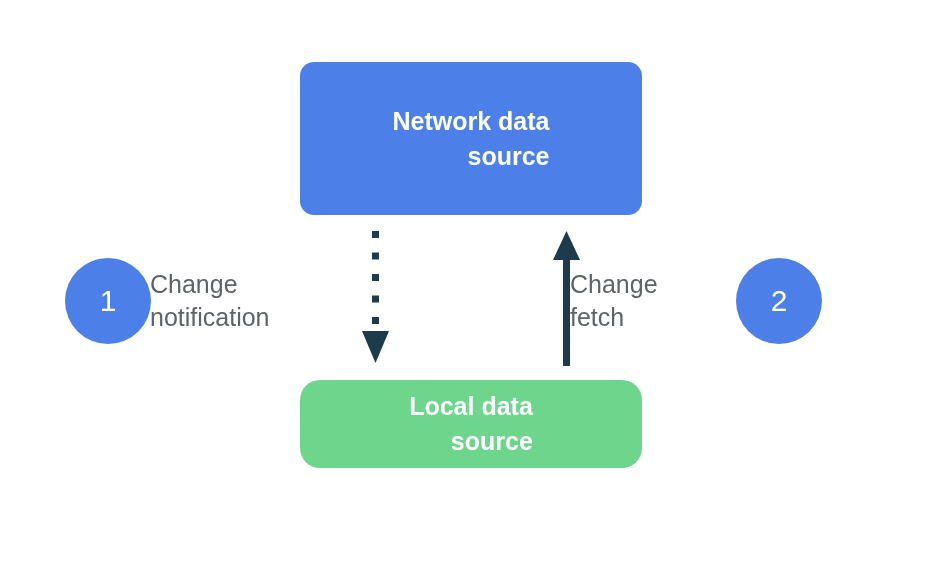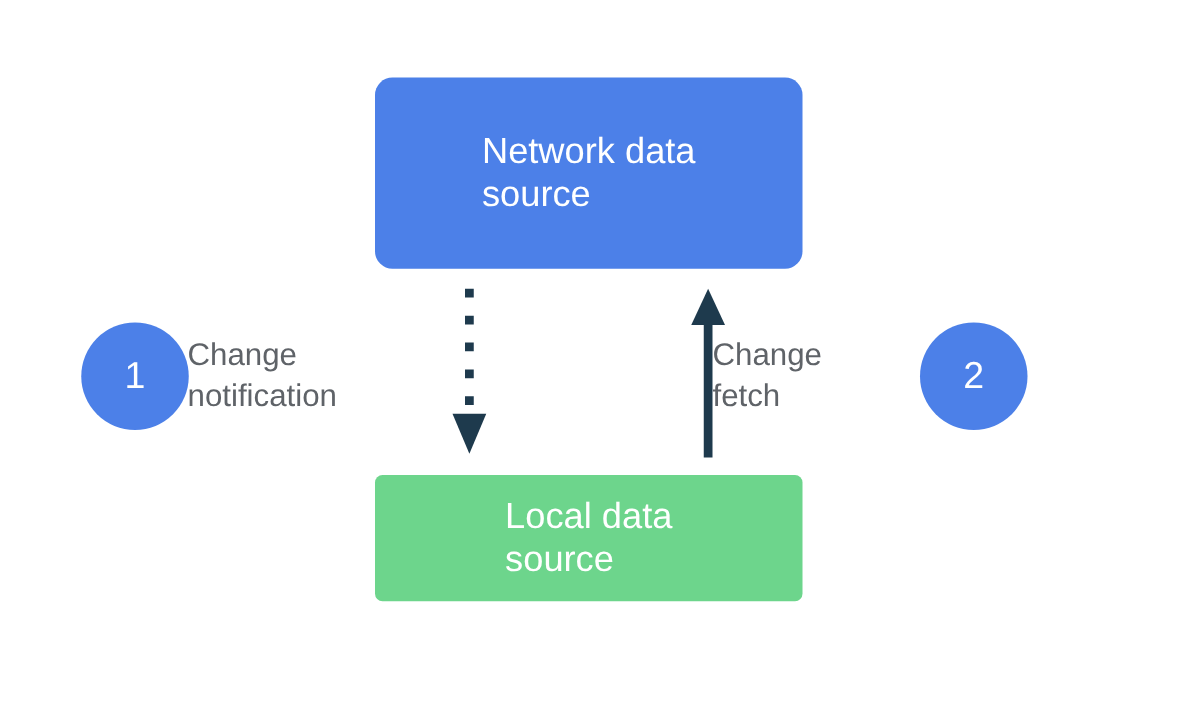--- a/index.html
+++ b/index.html
@@ -12,38 +12,38 @@
     height: 580px;
     background: var(--background, #ffffff);
     overflow: hidden;
   }
 
   .node {
     position: absolute;
     display: flex;
     align-items: center;
     justify-content: center;
-    text-align: left;
+    text-align: right;
     color: var(--box-text, #ffffff);
-    font-size: 29px;
+    font-size: 25px;
     line-height: 35px;
     white-space: pre-line;
-    font-weight: 400;
+    font-weight: 700;
   }
   .node--network {
     left: 300px; top: 62px;
     width: 342px; height: 153px;
     background: var(--primary-blue);
     border-radius: 14px;
   }
   .node--local {
     left: 300px; top: 380px;
-    width: 342px; height: 101px;
+    width: 342px; height: 88px;
     background: var(--local-green);
-    border-radius: 6px;
+    border-radius: 20px;
   }
 
   .badge {
     position: absolute;
     width: 86px; height: 86px;
     border-radius: 50%;
     background: var(--primary-blue);
     color: var(--box-text, #ffffff);
     display: flex;
     align-items: center;

